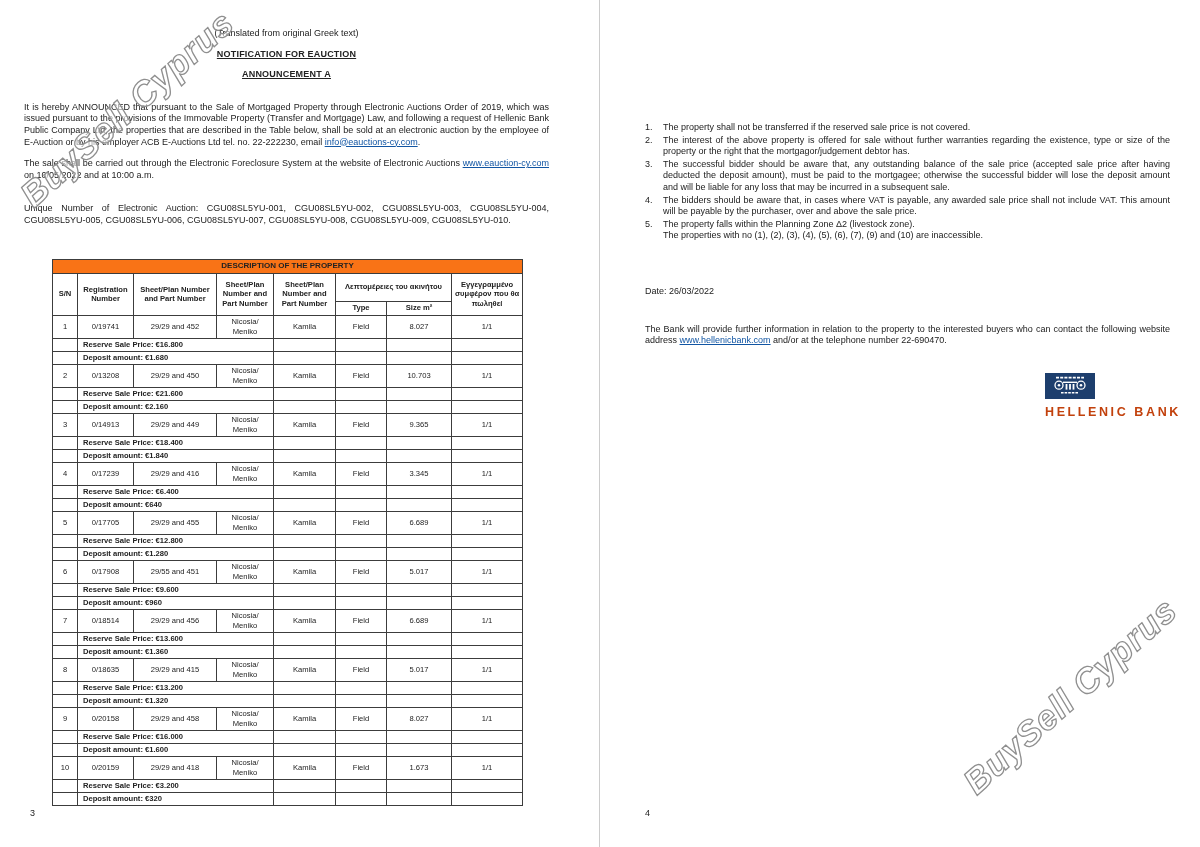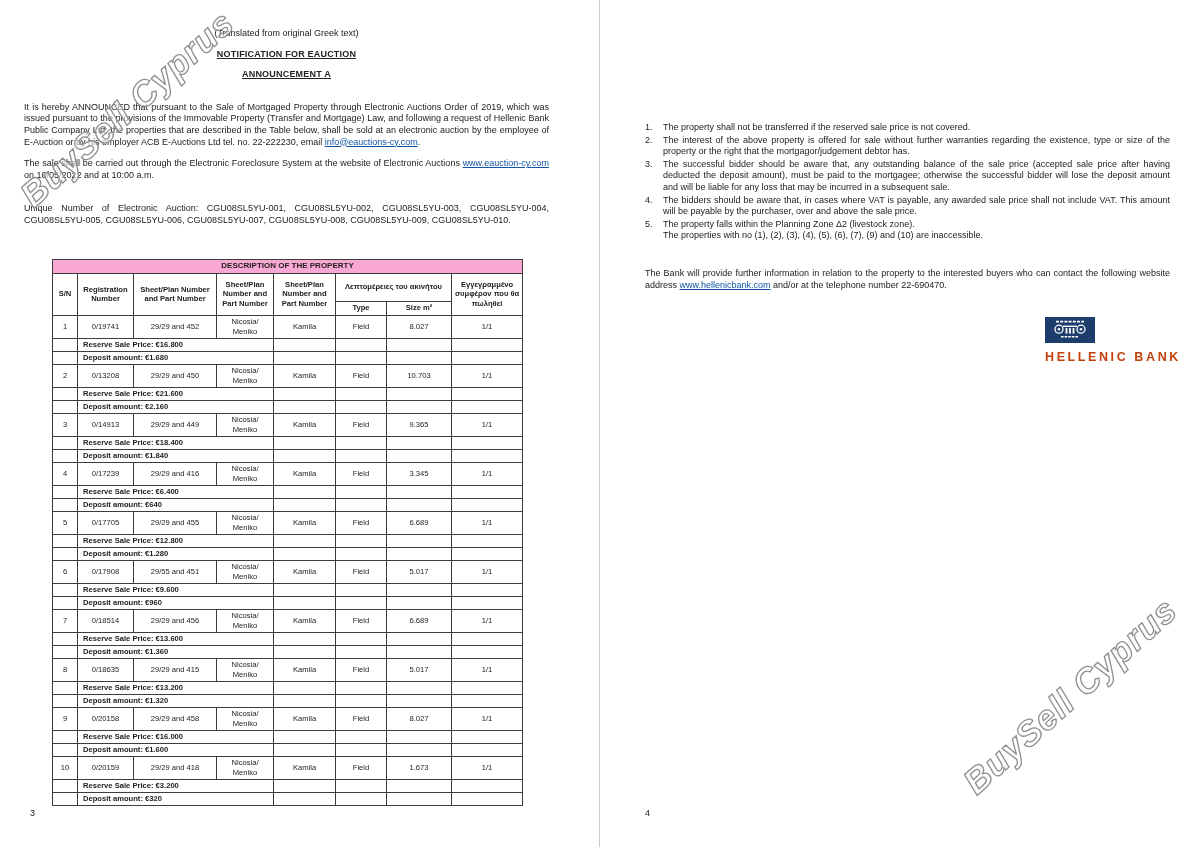--- a/index.html
+++ b/index.html
@@ -19,21 +19,21 @@
   .para-1 { margin-top:21px; }
   .para-2 { margin-top:10px; }
   .para-unique { margin-top:22px; }
   a.doclink { color:#1155a3; text-decoration:underline; cursor:pointer; }
 
   
   table.prop { border-collapse:collapse; table-layout:fixed; width:470px; margin:32px 0 0 28px;
                font-size:7.6px; line-height:9.4px; border:1.5px solid #333; }
   .prop th, .prop td { border:1px solid #3c3c3c; padding:0 2px; overflow:hidden; }
   .prop thead th { font-weight:bold; text-align:center; vertical-align:middle; }
-  .prop .title-row th { background:#f9a8d4; height:13px; font-size:8px; }
+  .prop .title-row th { background:#f97316; height:13px; font-size:8px; }
   .prop .head-row th { height:27px; }
   .prop .head-row2 th { height:13px; }
   .prop tbody td { text-align:center; vertical-align:middle; }
   .prop .data-row td { height:22px; }
   .prop .sub-row td { height:12px; }
   .prop .sub-row .lbl { font-weight:bold; text-align:left; padding-left:5px; }
   .prop .pre-line { white-space:pre-line; }
 
   
   .conditions { margin-top:122px; }
@@ -418,20 +418,21 @@
 
   <div class="cond-item">
     <span class="cond-num">5.</span>
     <div class="cond-text">
           <div>The property falls within the Planning Zone Δ2 (livestock zone).</div>
           <div>The properties with no (1), (2), (3), (4), (5), (6), (7), (9) and (10) are inaccessible.</div>
         </div>
   </div>
 </div>
 
+  <div class="date-line">Date: 26/03/2022</div>
 
   <div class="bank-para"><span>The Bank will provide further information in relation to the property to the interested buyers who can contact the following website address </span><a class="doclink">www.hellenicbank.com</a><span> and/or at the telephone number 22-690470.</span></div>
 
 
   <div class="logo-wrap">
     <span>
       <svg width="50" height="26" viewBox="0 0 50 26" aria-hidden="true">
         <rect width="50" height="26" fill="#1d3e6d"></rect>
         <line x1="11" y1="4.6" x2="39" y2="4.6" stroke="#ffffff" stroke-width="1.7" stroke-dasharray="3 1.2"></line>
         <circle cx="14" cy="12.2" r="4" fill="none" stroke="#ffffff" stroke-width="1.3"></circle>

